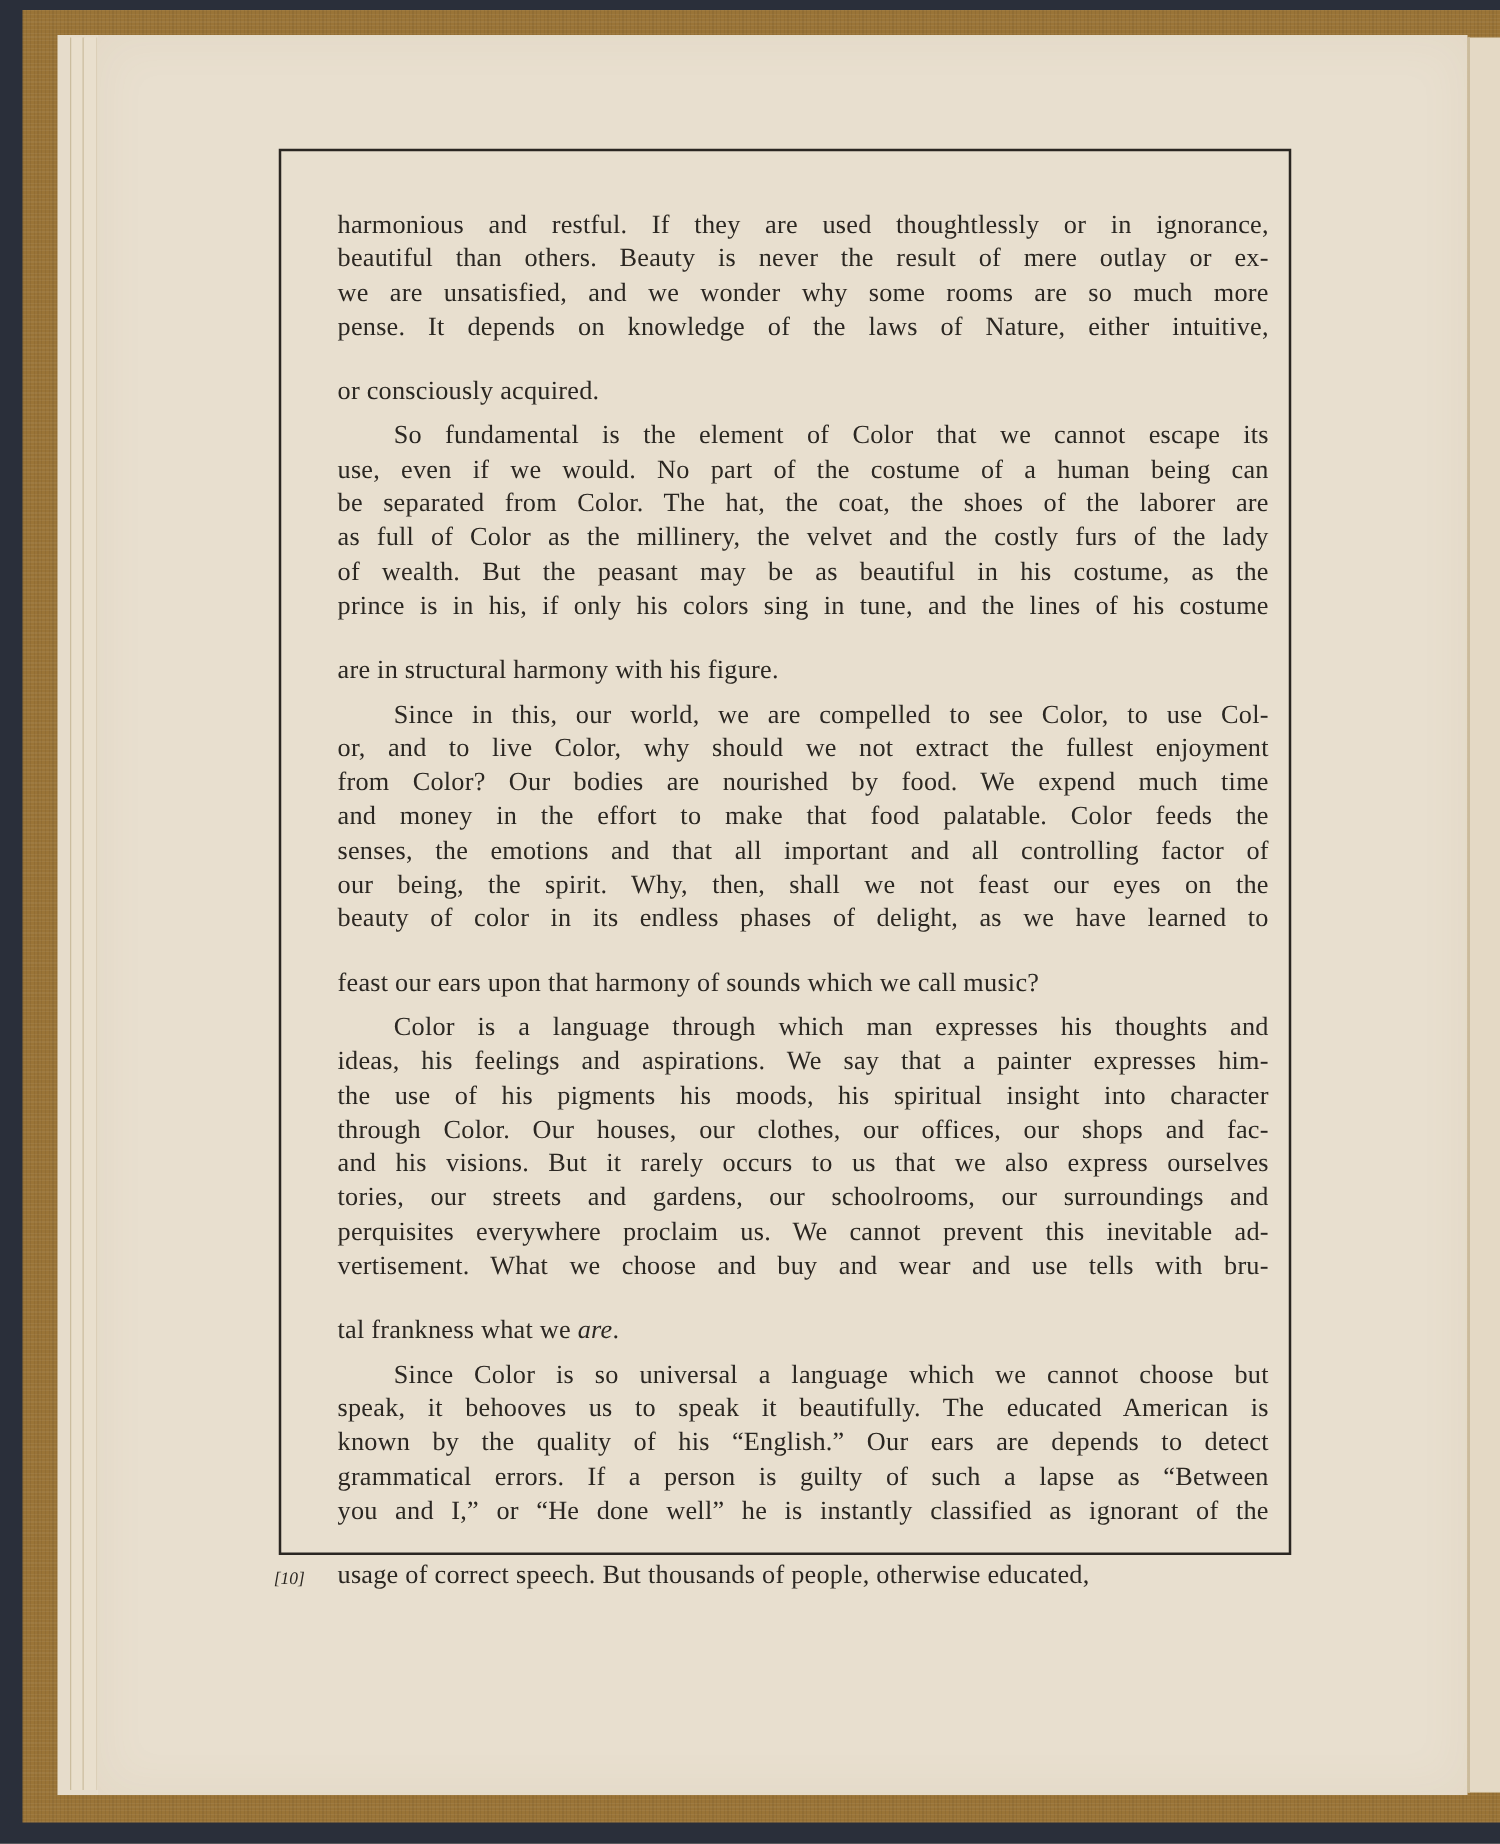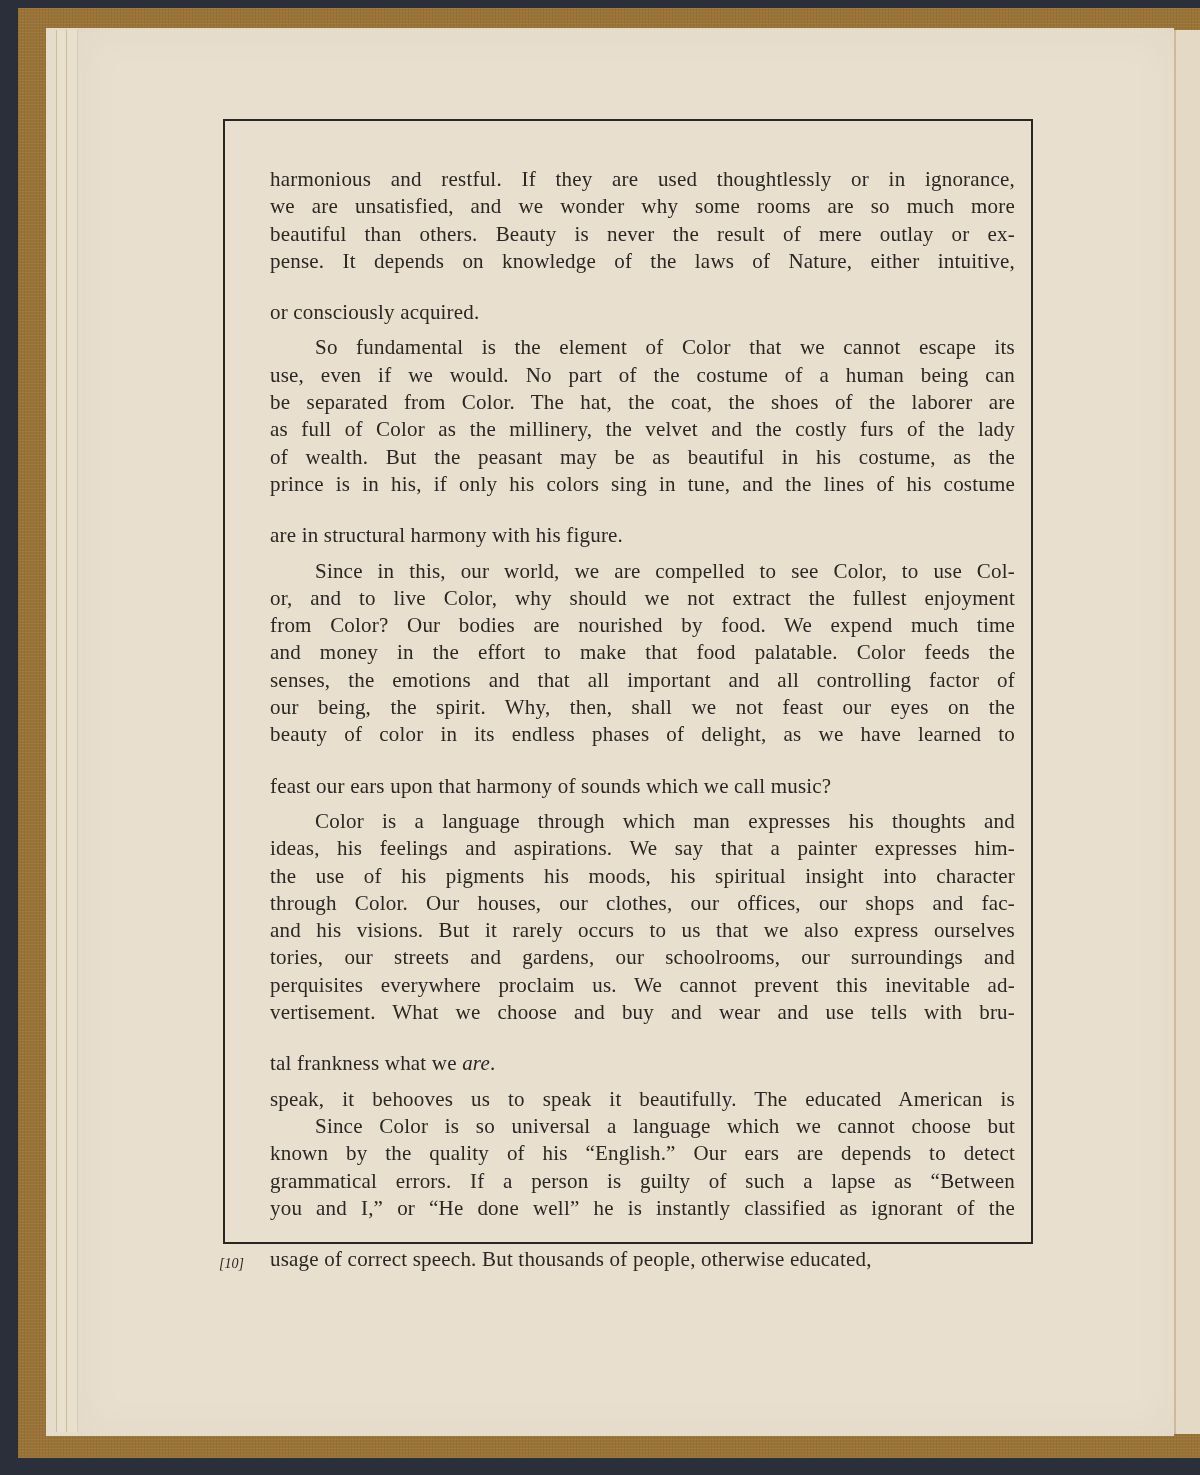--- a/index.html
+++ b/index.html
@@ -65,22 +65,22 @@
 <div class="page-edge" style="left:56px"></div>
 <div class="page-edge" style="left:66px"></div>
 <div class="page"></div>
 <div class="right-strip"></div>
 
 <div class="text-frame"></div>
 
 <div class="body-text" id="body-text">
     <div class="para">
       <span class="line">harmonious and restful.  If they are used thoughtlessly or in ignorance,</span>
+      <span class="line">beautiful than others.  Beauty is never the result of mere outlay or ex-</span>
       <span class="line">we are unsatisfied, and we wonder why some rooms are so much more</span>
-      <span class="line">beautiful than others.  Beauty is never the result of mere outlay or ex-</span>
       <span class="line">pense.  It depends on knowledge of the laws of Nature, either intuitive,</span>
       <span class="line last">or consciously acquired.</span>
     </div>
     <div class="para">
       <span class="line indent">So fundamental is the element of Color that we cannot escape its</span>
       <span class="line">use, even if we would.  No part of the costume of a human being can</span>
       <span class="line">be separated from Color.  The hat, the coat, the shoes of the laborer are</span>
       <span class="line">as full of Color as the millinery, the velvet and the costly furs of the lady</span>
       <span class="line">of wealth.  But the peasant may be as beautiful in his costume, as the</span>
       <span class="line">prince is in his, if only his colors sing in tune, and the lines of his costume</span>
@@ -101,22 +101,22 @@
       <span class="line">ideas, his feelings and aspirations.  We say that a painter expresses him-</span>
       <span class="line">the use of his pigments his moods, his spiritual insight into character</span>
       <span class="line">through Color.  Our houses, our clothes, our offices, our shops and fac-</span>
       <span class="line">and his visions.  But it rarely occurs to us that we also express ourselves</span>
       <span class="line">tories, our streets and gardens, our schoolrooms, our surroundings and</span>
       <span class="line">perquisites everywhere proclaim us.  We cannot prevent this inevitable ad-</span>
       <span class="line">vertisement.  What we choose and buy and wear and use tells with bru-</span>
       <span class="line last">tal frankness what we <em>are</em>.</span>
     </div>
     <div class="para">
+      <span class="line indent">Since Color is so universal a language which we cannot choose but</span>
       <span class="line">speak, it behooves us to speak it beautifully.  The educated American is</span>
-      <span class="line indent">Since Color is so universal a language which we cannot choose but</span>
       <span class="line">known by the quality of his “English.”  Our ears are depends to detect</span>
       <span class="line">grammatical errors.  If a person is guilty of such a lapse as “Between</span>
       <span class="line">you and I,” or “He done well” he is instantly classified as ignorant of the</span>
       <span class="line last">usage of correct speech.  But thousands of people, otherwise educated,</span>
     </div>
   </div>
 
 <div class="folio">[10]</div>
 
 </body></html>

